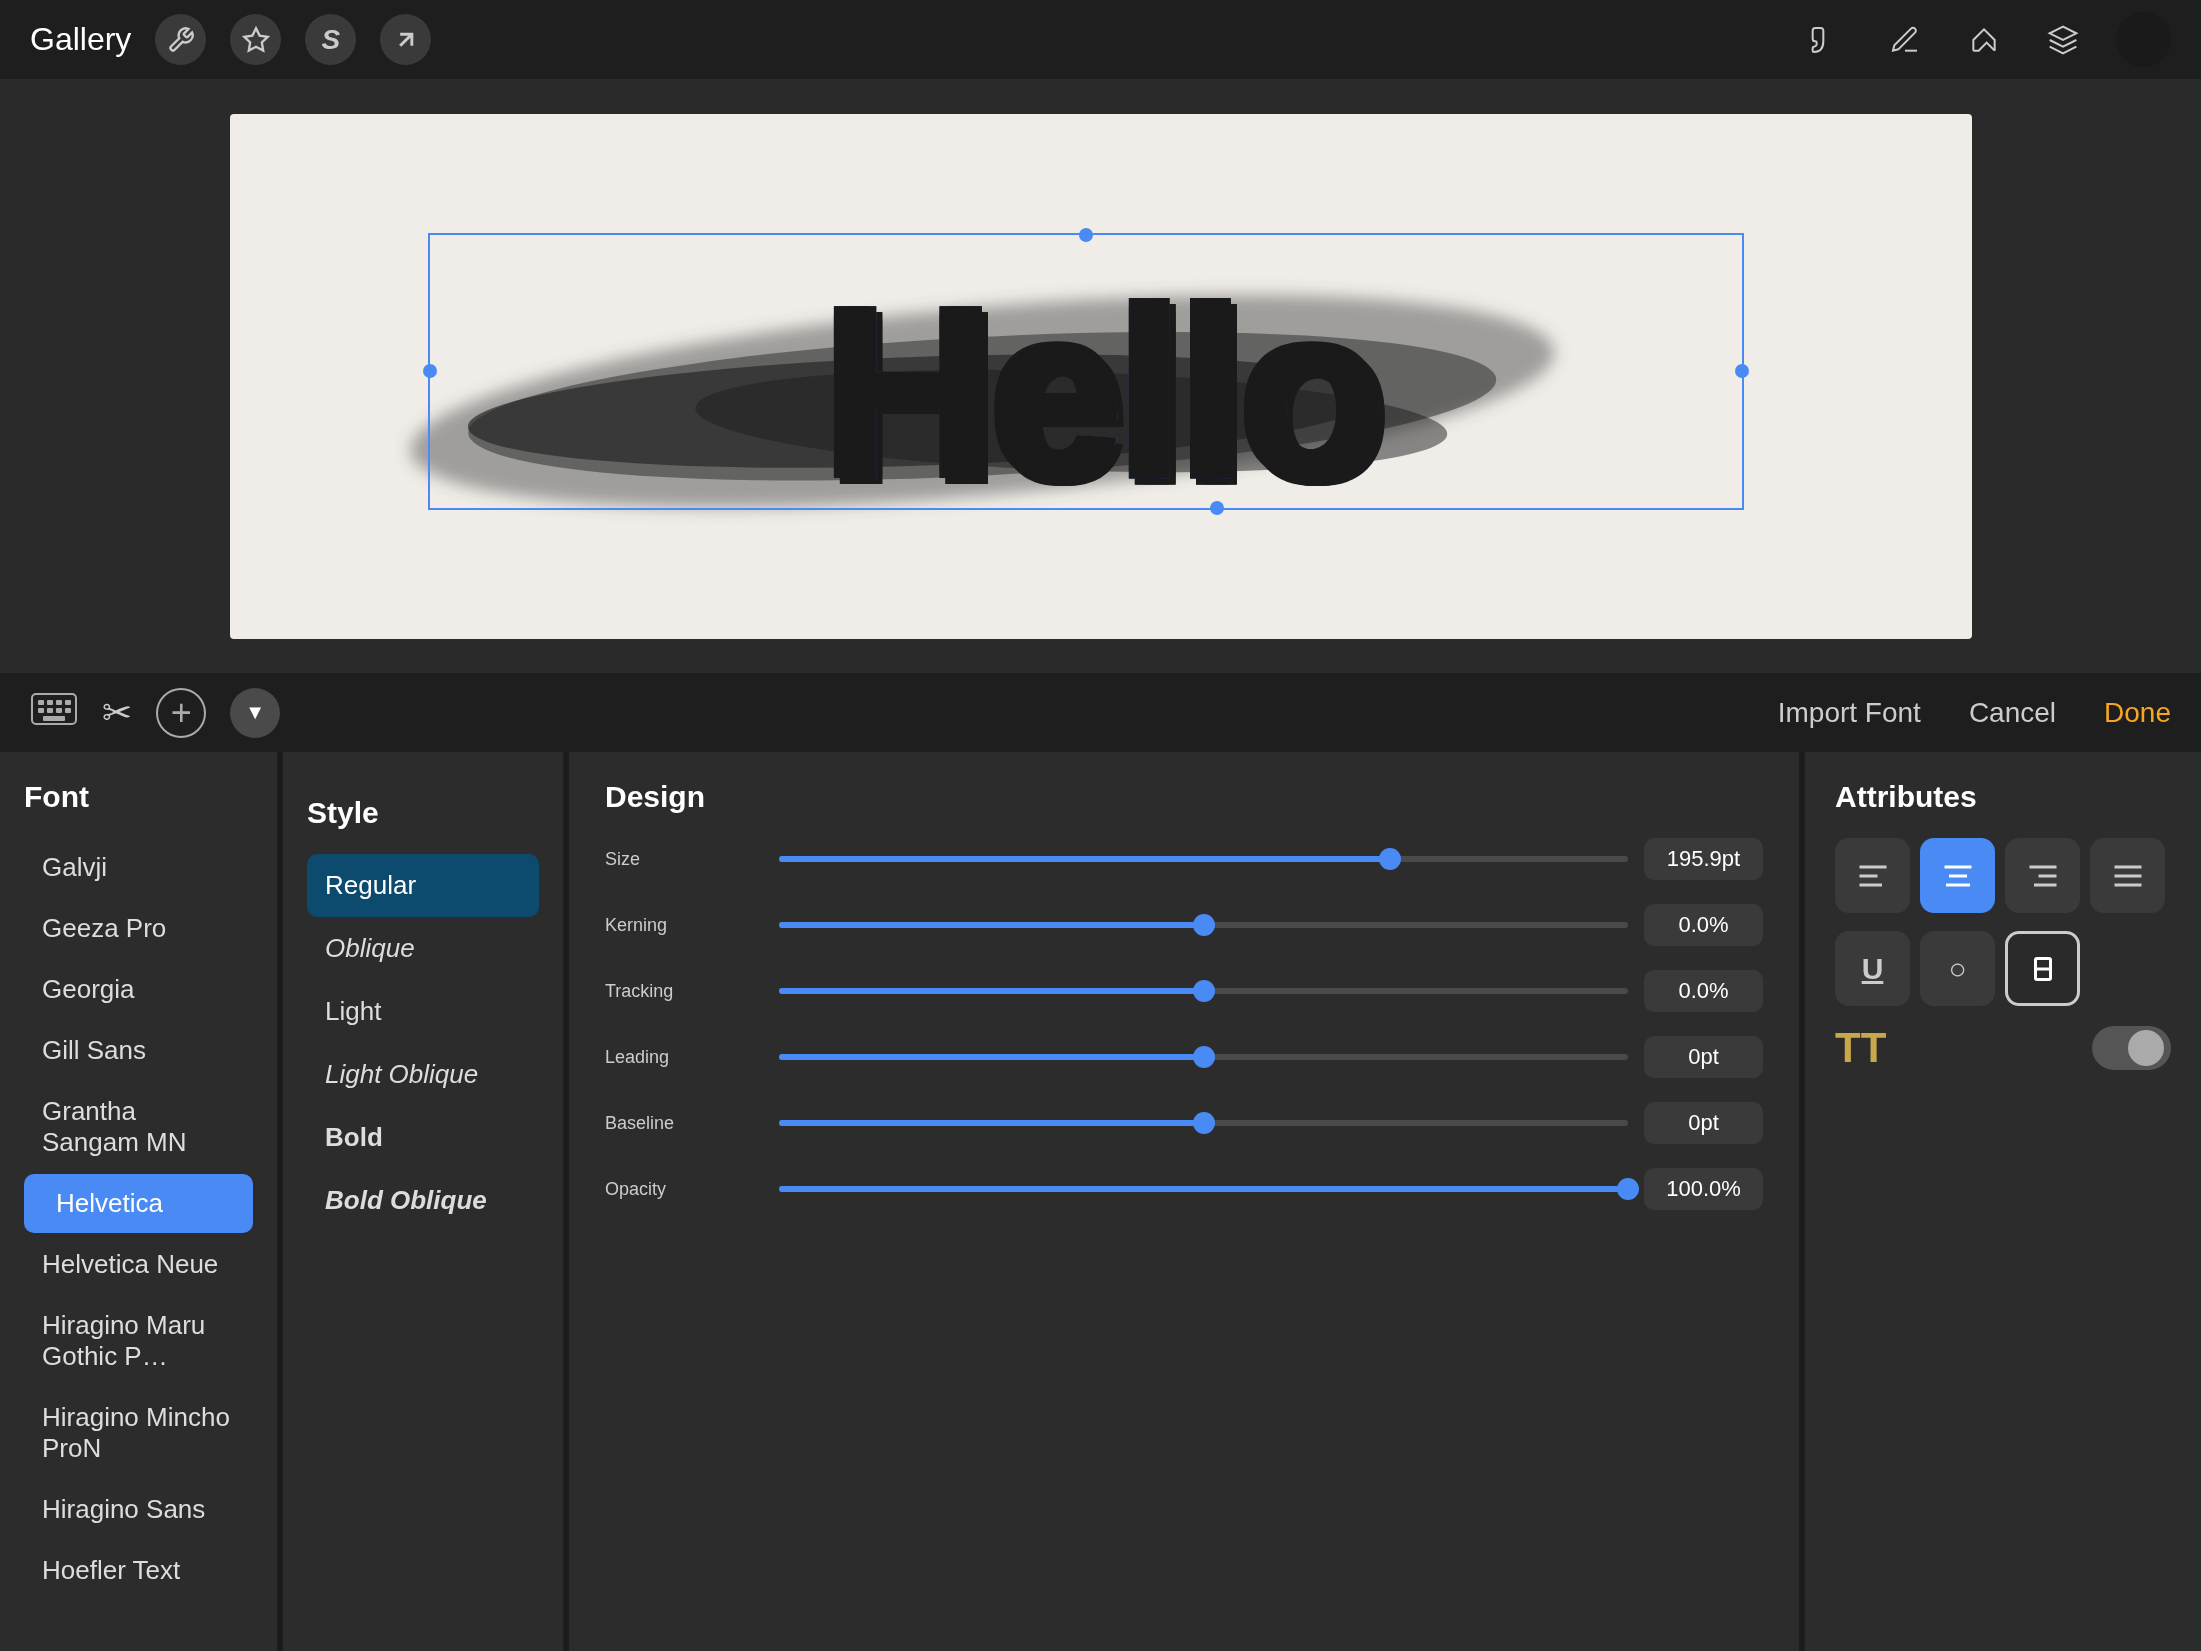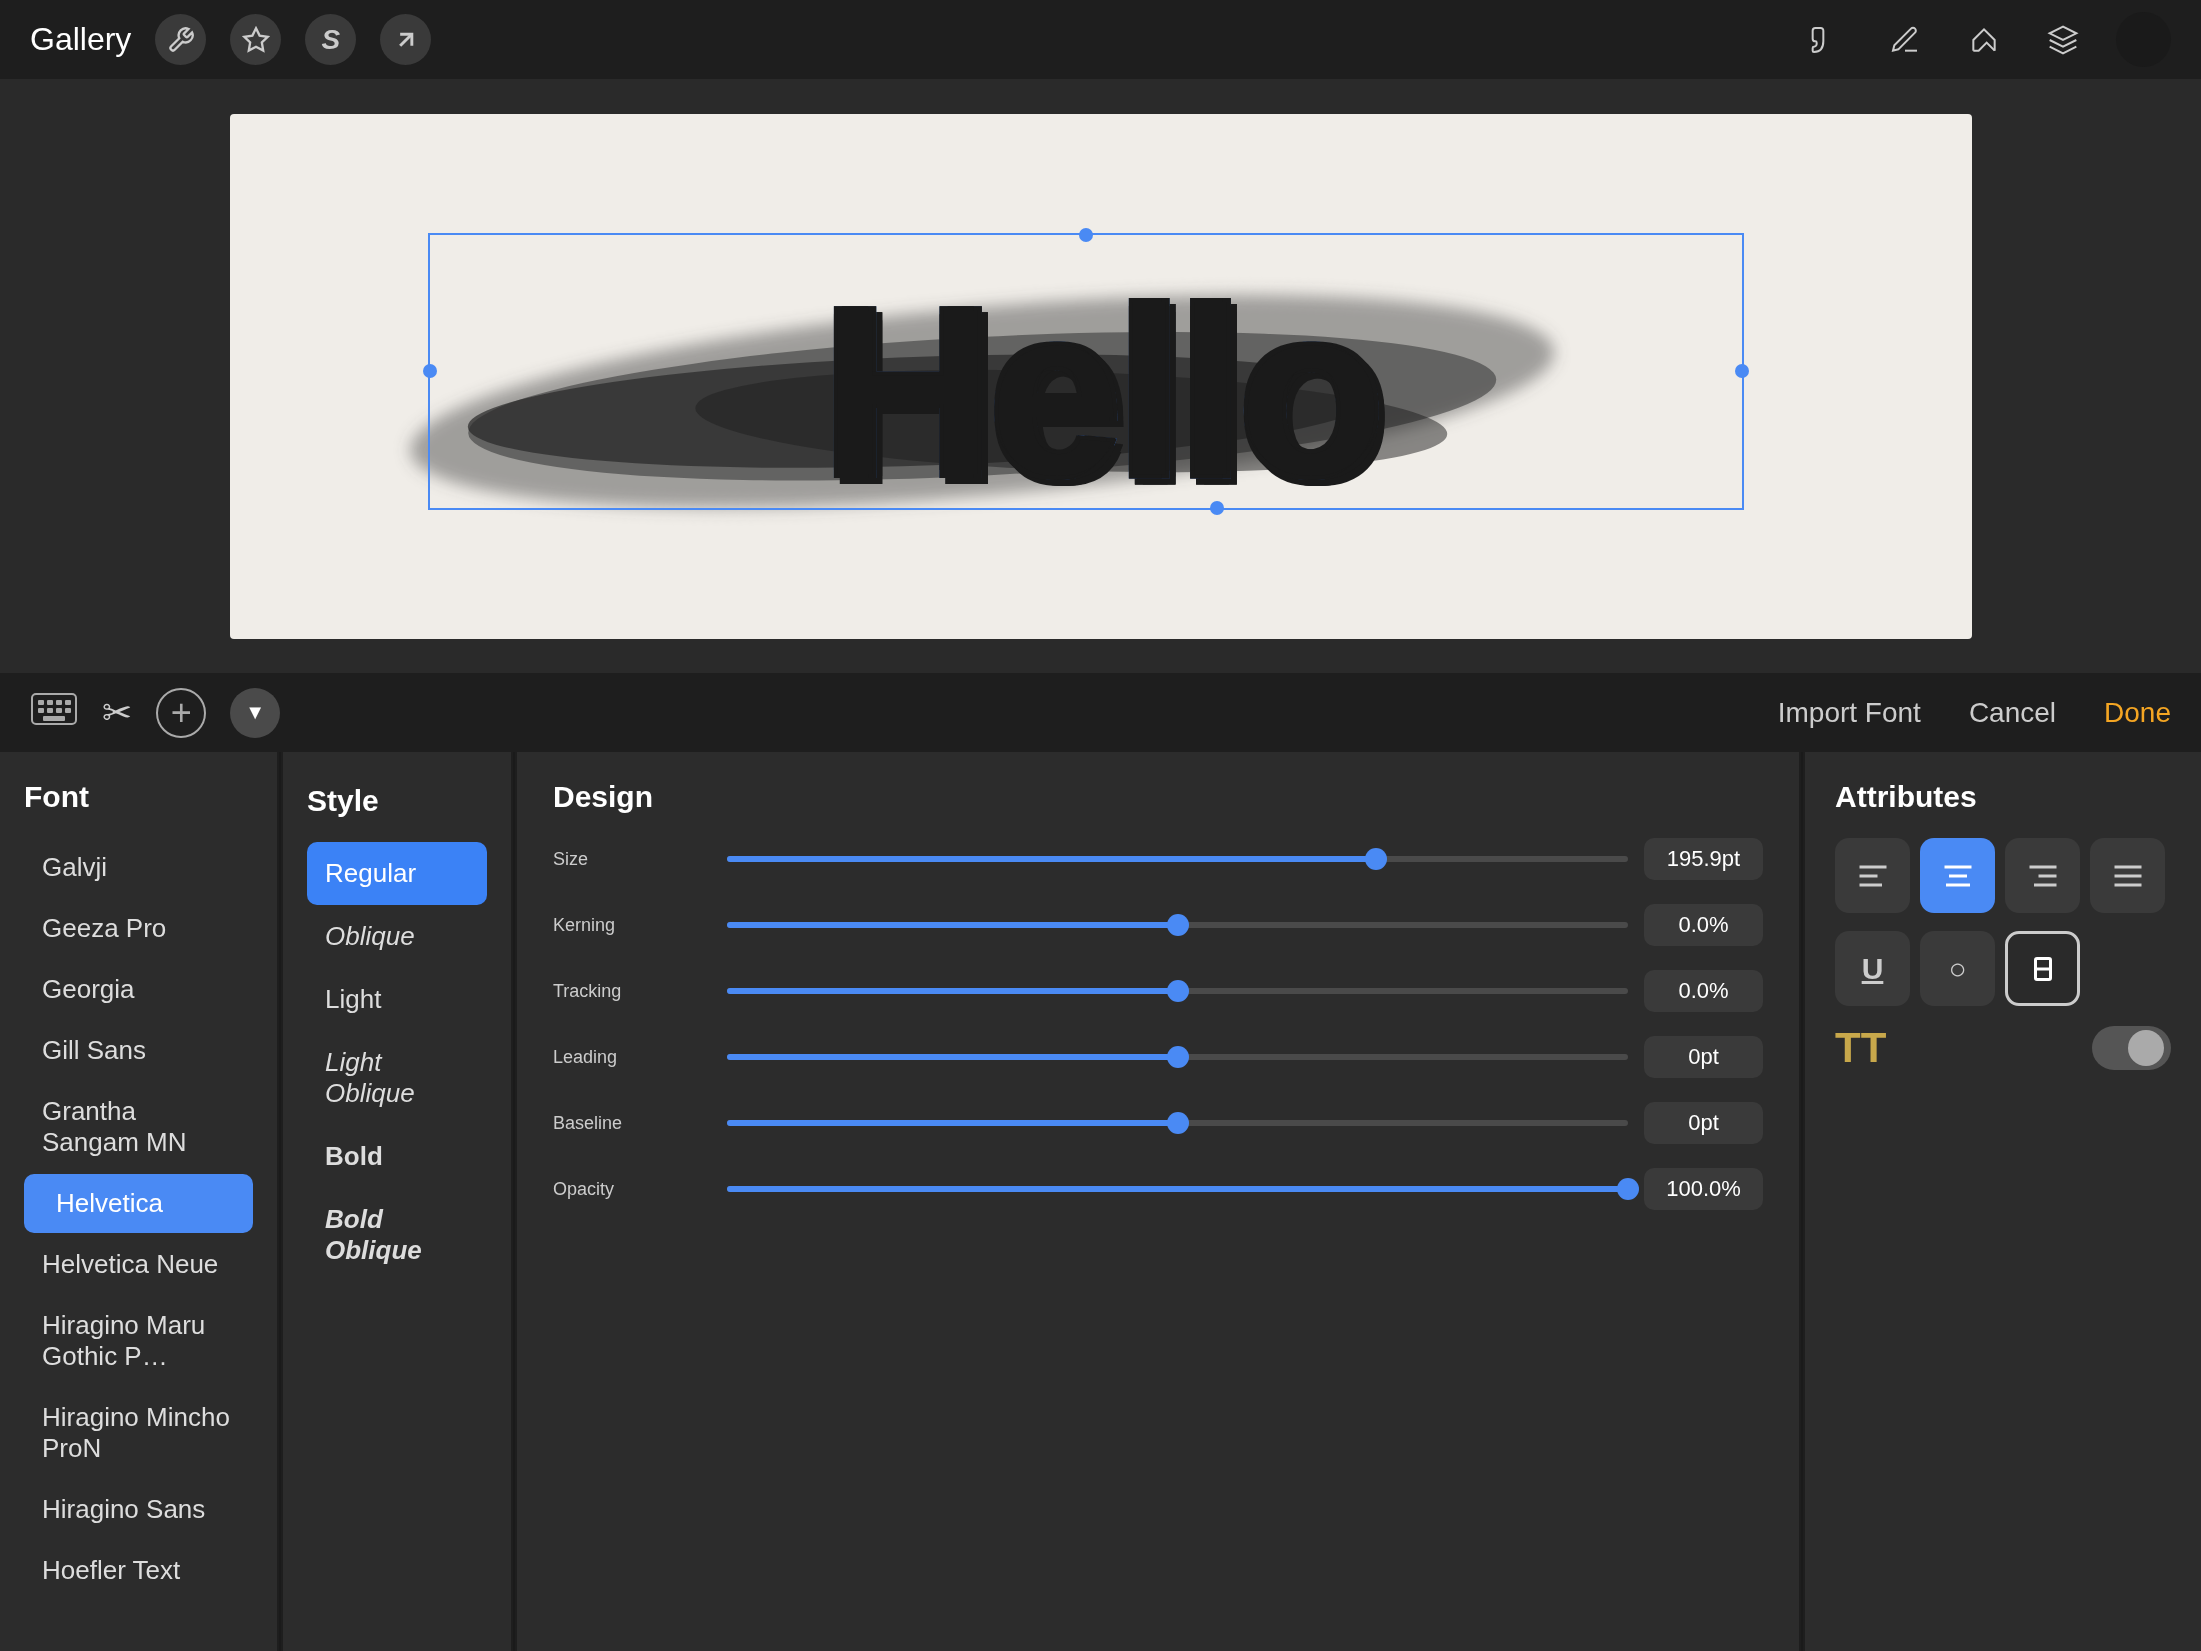--- a/index.html
+++ b/index.html
@@ -200,39 +200,39 @@
       cursor: pointer;
     }
     .font-item.selected {
       background: #4a8af4;
       color: #fff;
       padding-left: 32px;
     }
 
     
     .style-panel {
-      width: 228px;
+      width: 280px;
       background: #2c2c2c;
-      padding: 32px 24px;
+      padding: 44px 24px;
       overflow: hidden;
     }
     .style-list {
       display: flex;
       flex-direction: column;
       gap: 0;
     }
     .style-item {
       padding: 16px 18px;
       font-size: 26px;
       color: #ddd;
       cursor: pointer;
       border-radius: 10px;
     }
     .style-item.selected {
-      background: #3b82f6;
+      background: #0c4a6e;
       color: #fff;
     }
     .style-item.oblique { font-style: italic; }
     .style-item.light { font-weight: 300; }
     .style-item.light-oblique { font-weight: 400; font-style: italic; }
     .style-item.bold { font-weight: 700; }
     .style-item.bold-oblique { font-weight: 700; font-style: italic; }
 
     
     .design-panel {

